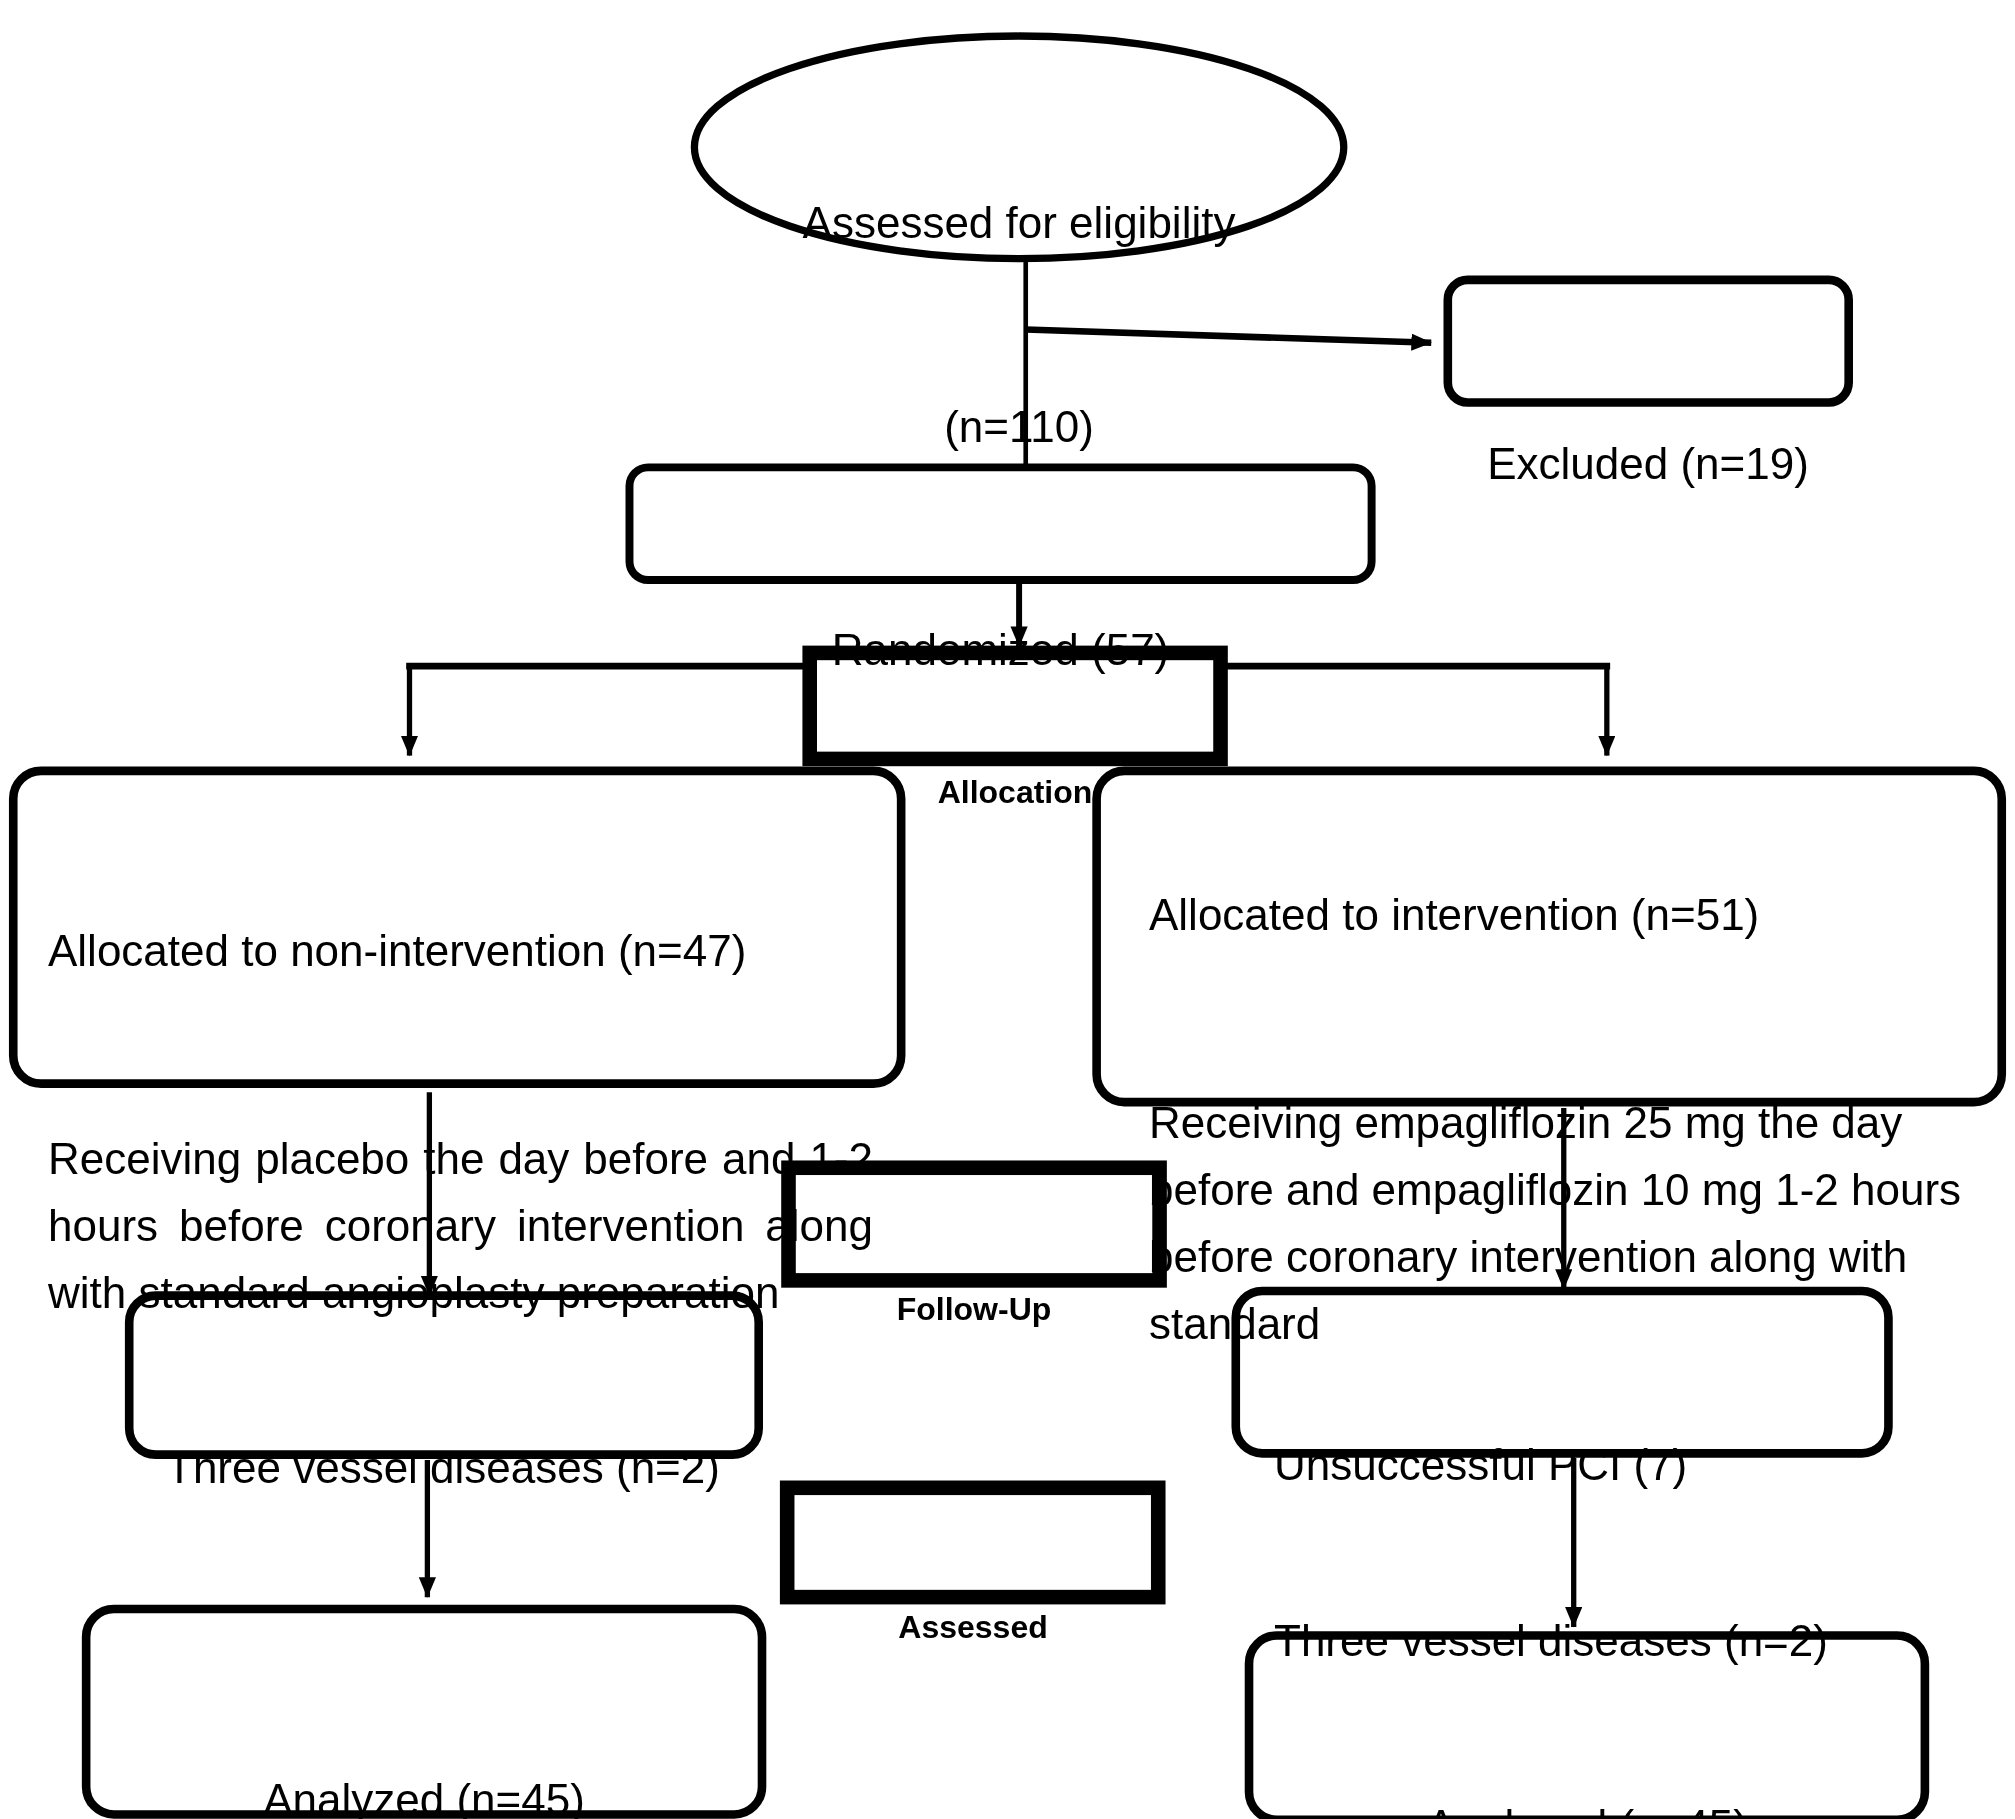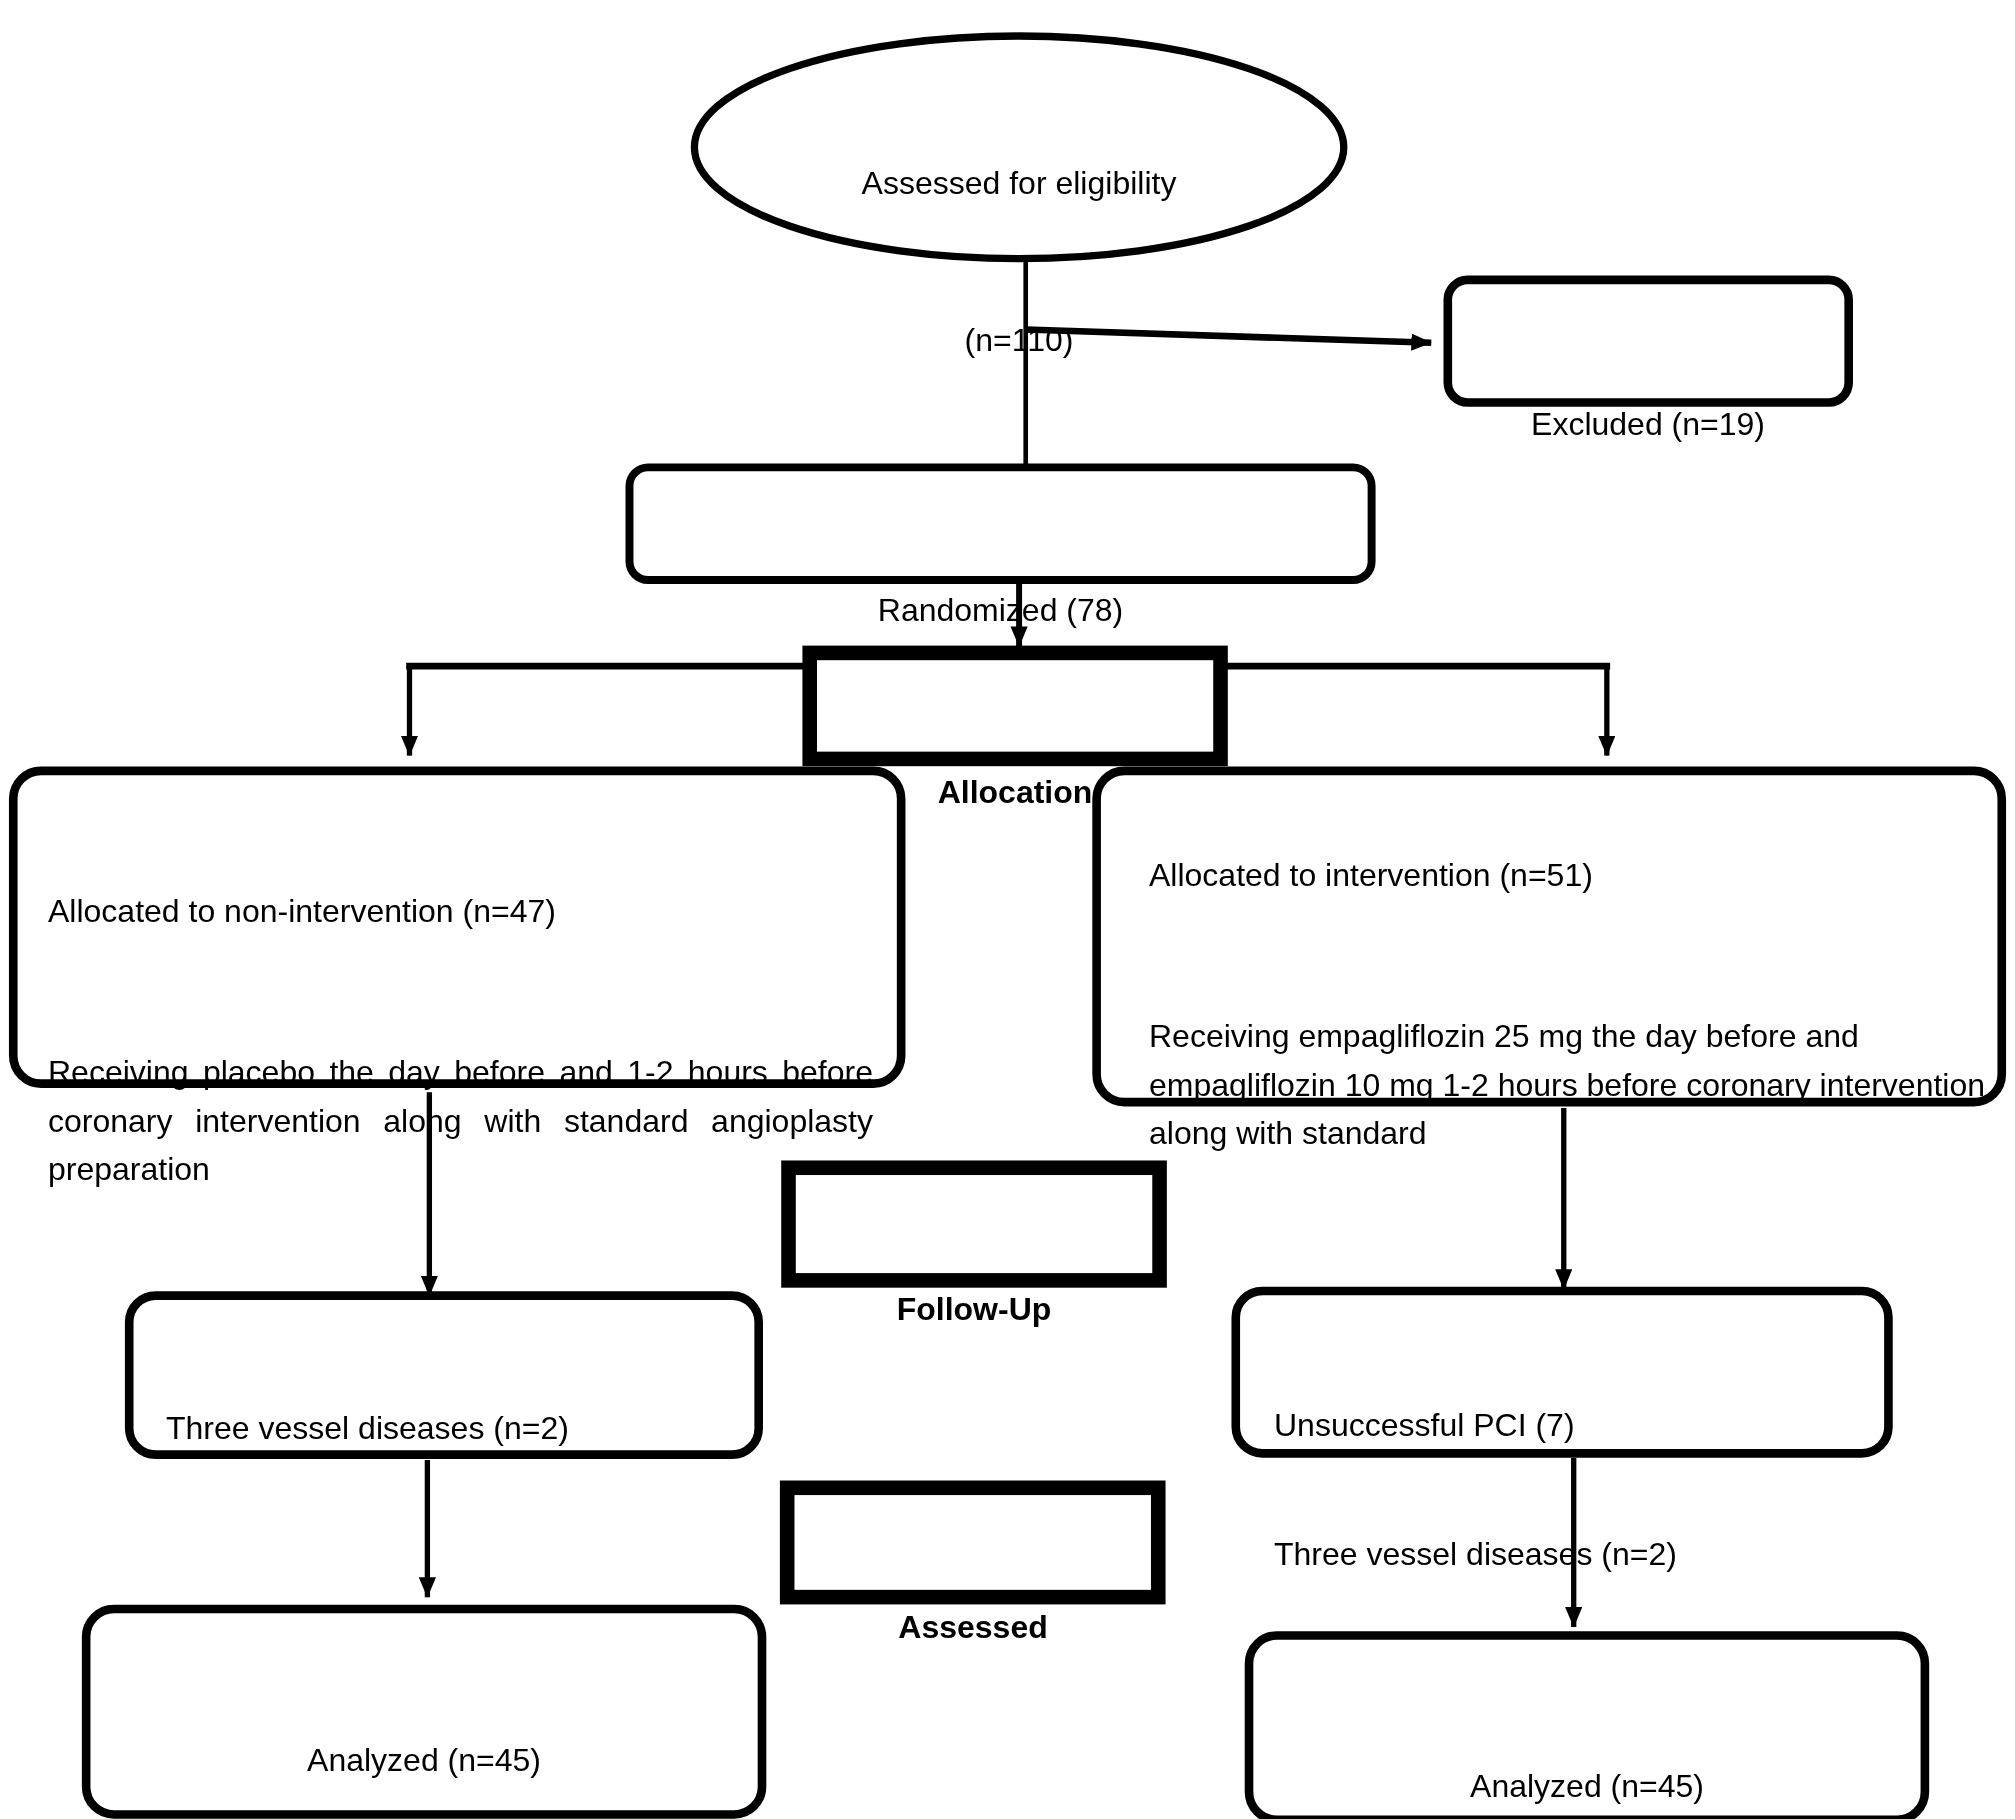--- a/index.html
+++ b/index.html
@@ -18,21 +18,21 @@
     position: absolute;
     top: 0;
     left: 0;
     width: 2015px;
     height: 1820px;
   }
   .node-text {
     position: absolute;
     color: #000000;
     font-family: "Liberation Sans", sans-serif;
-    font-size: 32px;
+    font-size: 44px;
     line-height: 1.30;
     box-sizing: border-box;
     white-space: pre-wrap;
   }
   .center-text { text-align: center; }
   .left-text   { text-align: left; }
   .just-text   { text-align: justify; text-align-last: left; }
   .stage-label {
     font-size: 32px;
     text-align: center;
@@ -104,21 +104,21 @@
   <div class="node-text center-text" style="left:714px; top:80px; width:610px;">
     <div class="para">Assessed for eligibility</div>
     <div class="para" style="">(n=110)</div>
   </div>
 
   <div class="node-text center-text" style="left:1454px; top:321px; width:388px;">
     <div class="para">Excluded (n=19)</div>
   </div>
 
   <div class="node-text center-text" style="left:636px; top:507px; width:729px;">
-    <div class="para">Randomized (78)</div>
+    <div class="para">Randomized (57)</div>
   </div>
 
   <div class="node-text stage-label" style="left:816px; top:689px; width:398px;">
     <div class="para">Allocation</div>
   </div>
 
   <div class="node-text" style="left:48px; top:808px; width:825px;">
     <div class="para left-text">Allocated to non-intervention (n=47)</div>
     <div class="para just-text" style="line-height:1.52;">Receiving placebo the day before and 1-2 hours before coronary intervention along with standard angioplasty preparation</div>
   </div>

